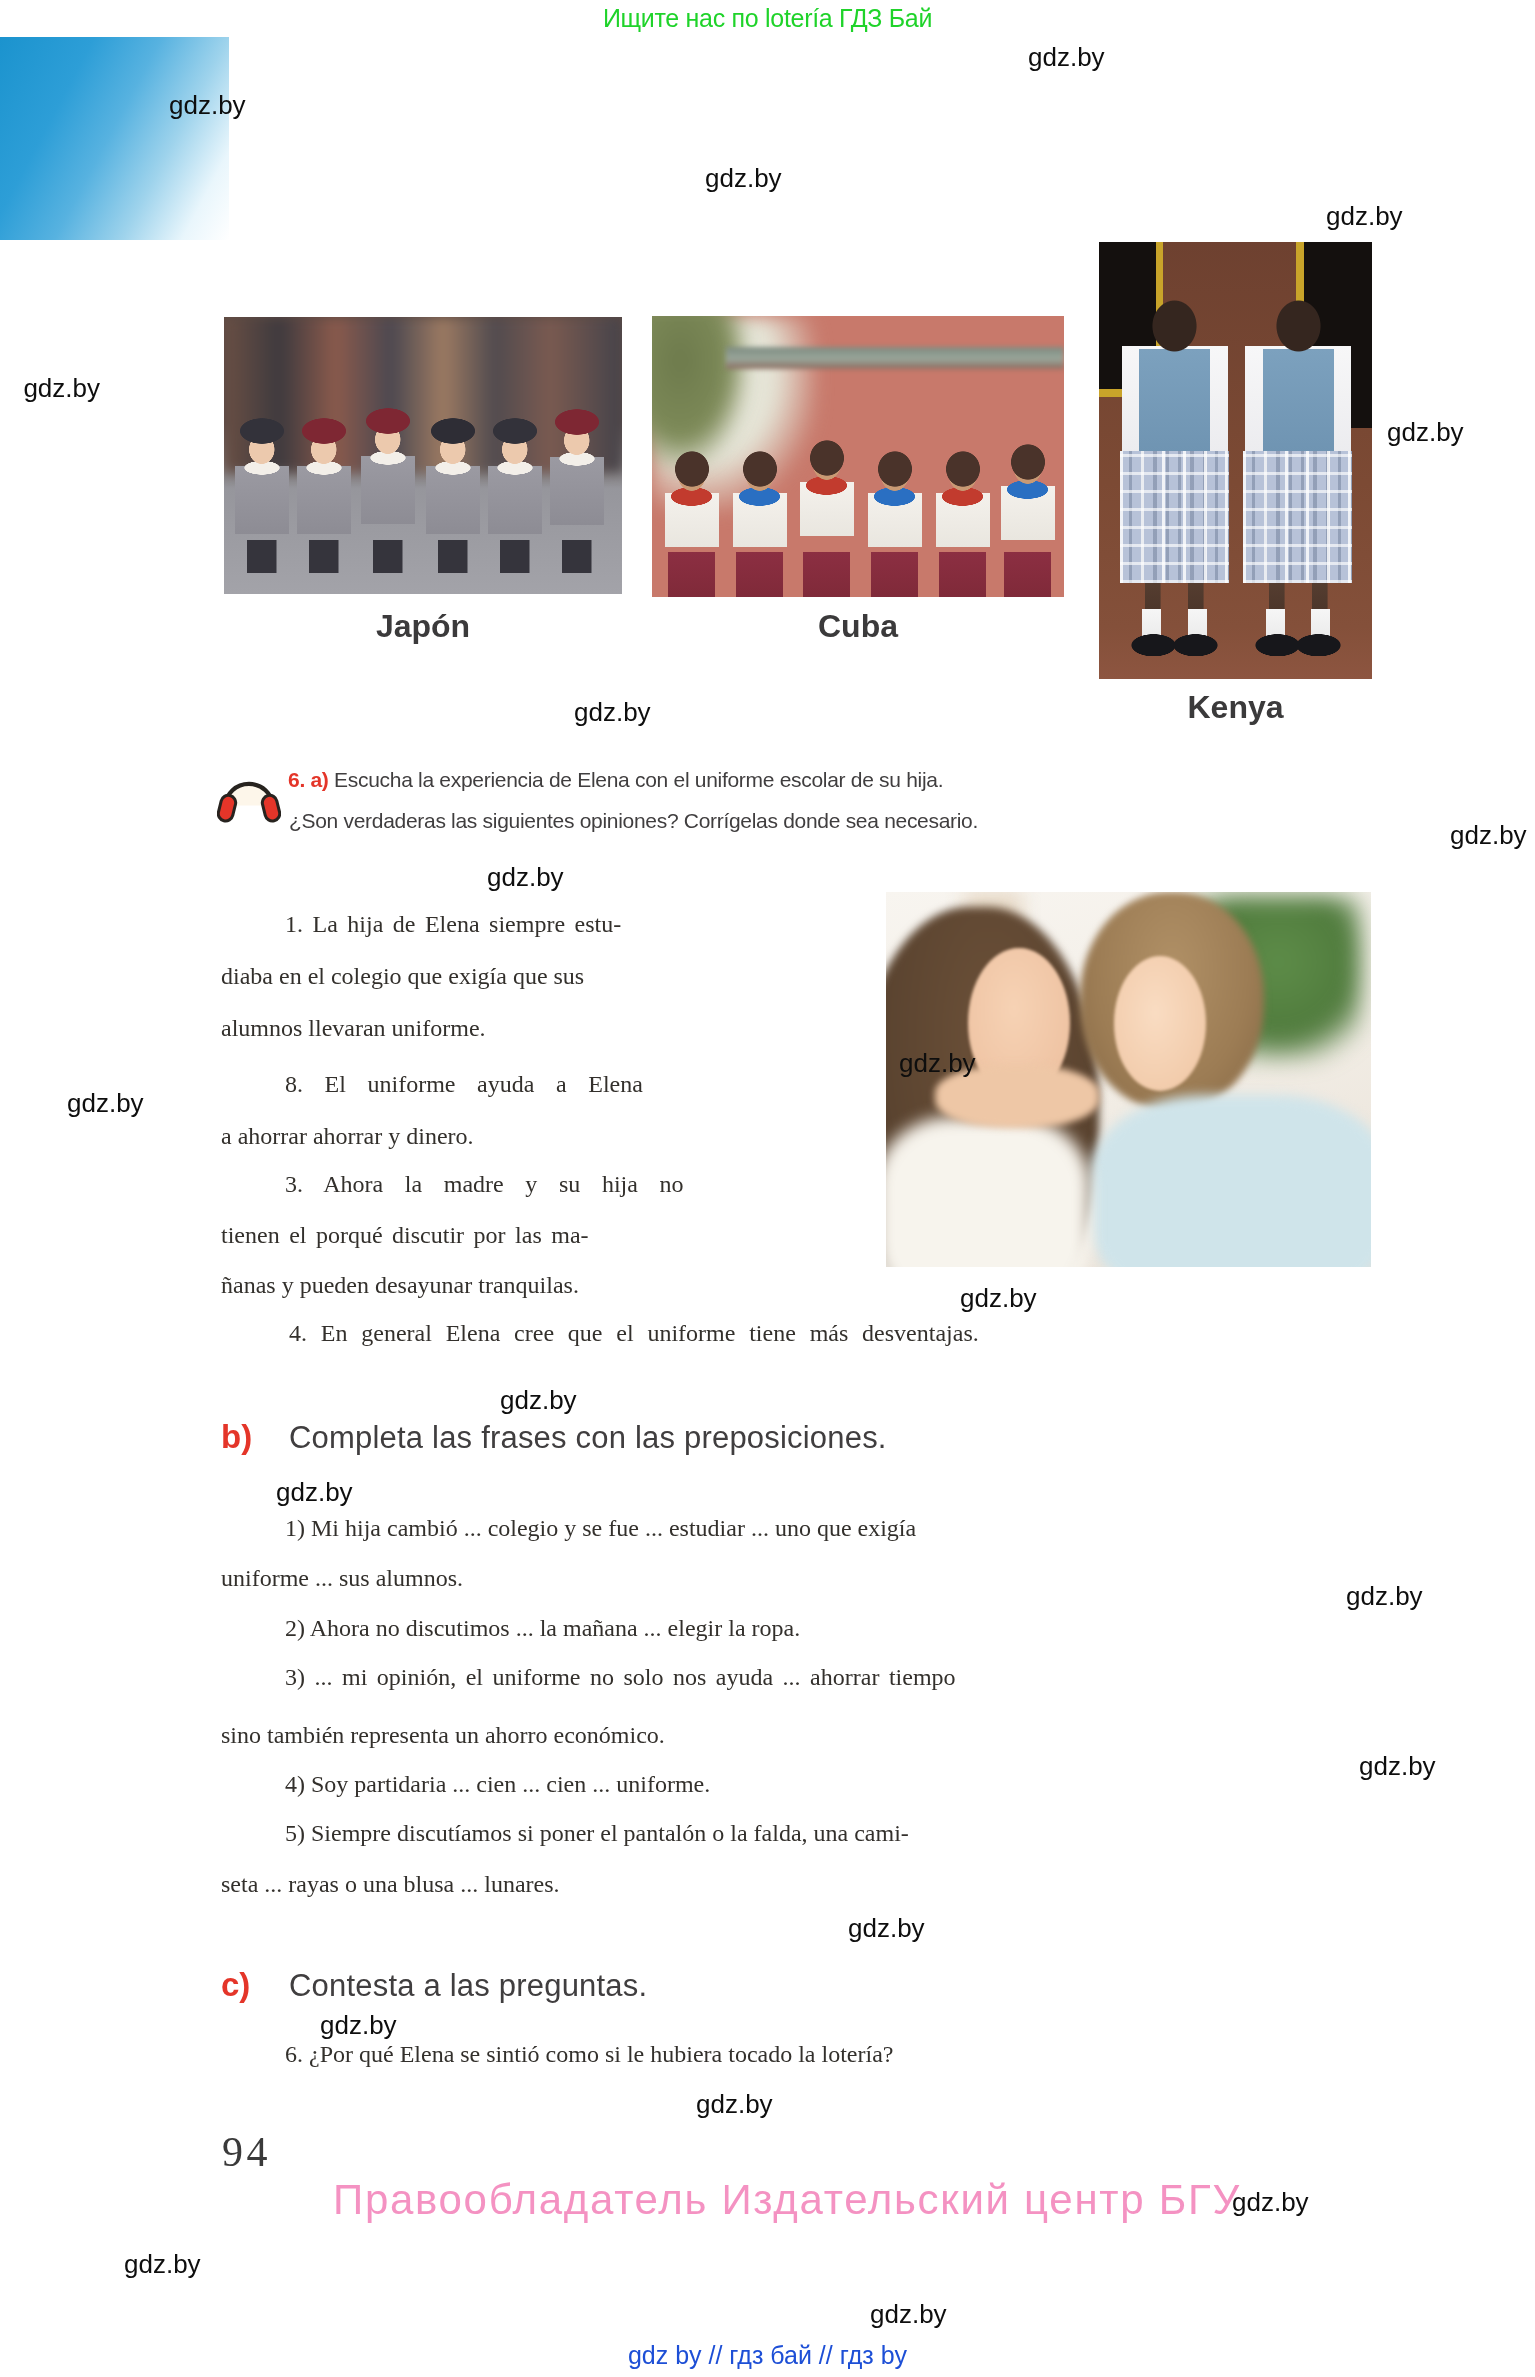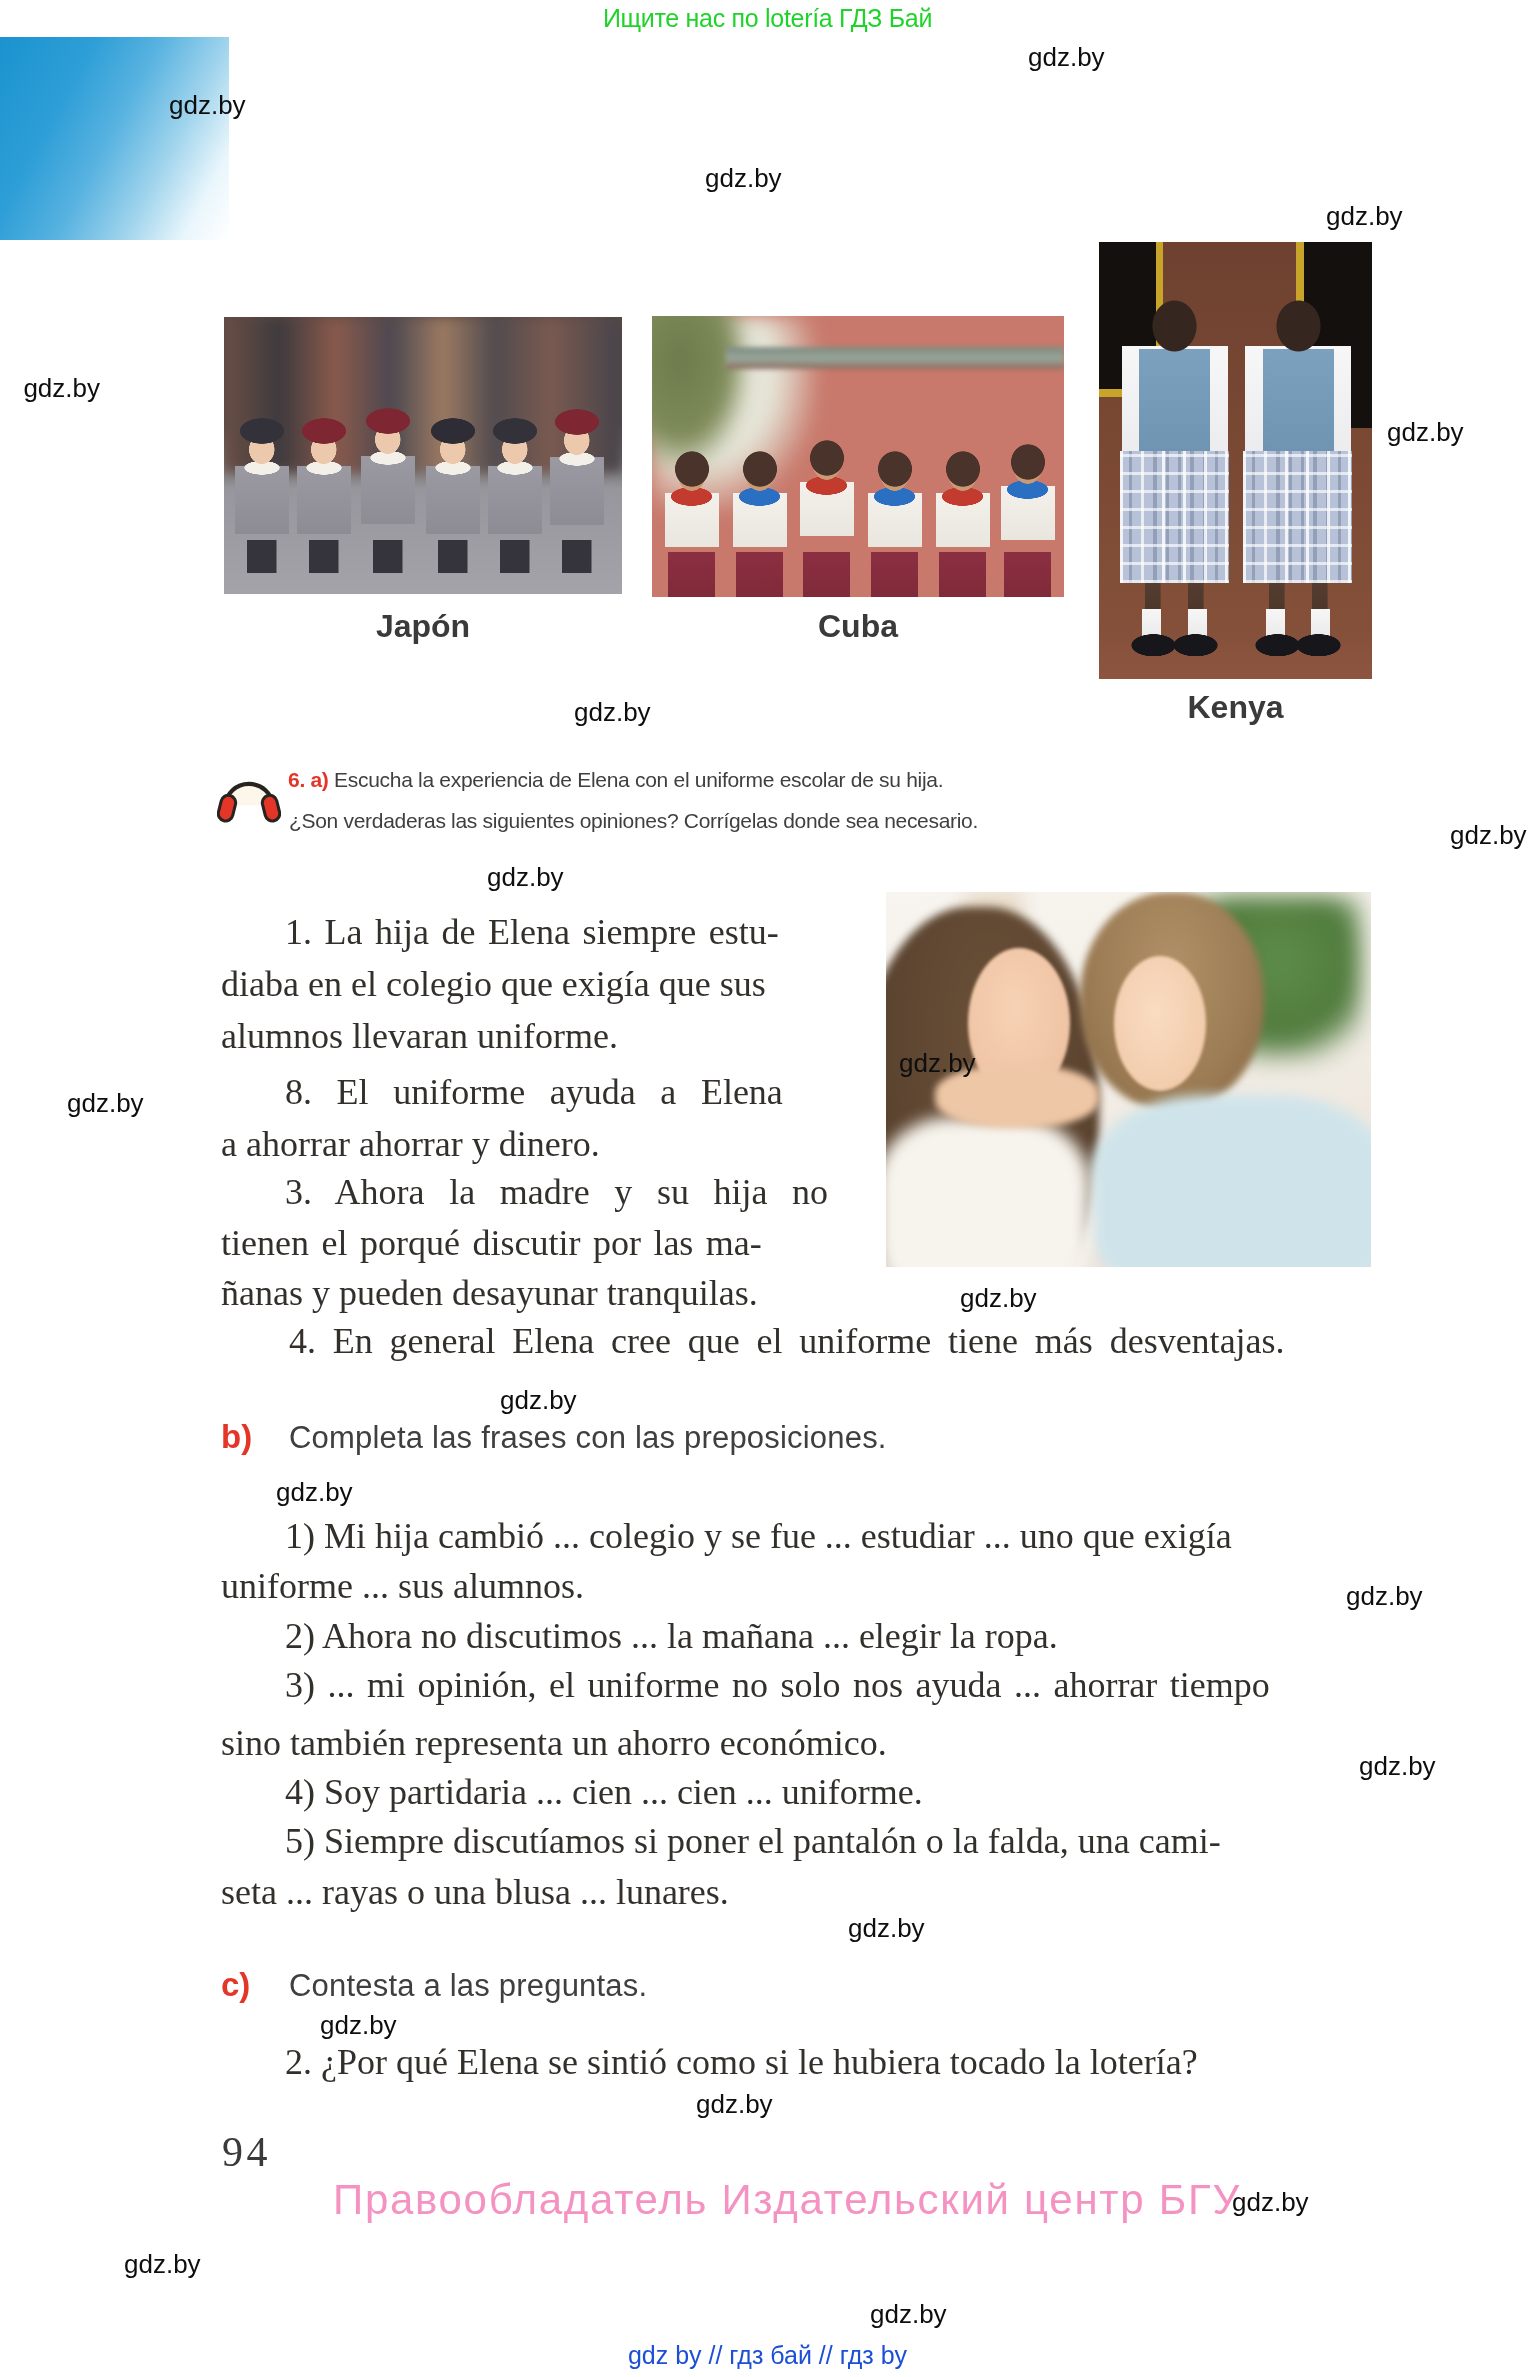--- a/index.html
+++ b/index.html
@@ -104,21 +104,21 @@
   
   .hp{position:absolute;left:217px;top:771px;width:64px;height:57px;z-index:5;}
   .instr{position:absolute;font-size:21px;letter-spacing:-0.3px;color:#403e3f;
          white-space:nowrap;z-index:5;}
   #instr1{left:288px;top:768px;}
   #instr2{left:289px;top:809px;}
   .red{color:#e43529;font-weight:bold;}
   .rlabel{position:absolute;font-size:33px;font-weight:bold;color:#e43529;z-index:5;}
   .stitle{position:absolute;font-size:31px;letter-spacing:0.2px;color:#403e3f;z-index:5;}
 
-  .serif{position:absolute;font-family:"Liberation Serif",serif;font-size:36px;color:#33302c;
+  .serif{position:absolute;font-family:"Liberation Serif",serif;font-size:24px;color:#33302c;
          white-space:nowrap;z-index:5;}
   .ws1{word-spacing:3.5px;}  .ws2{word-spacing:15.6px;}  .ws3{word-spacing:7.8px;}
 
   .pagenum{position:absolute;left:222px;top:2128px;font-family:"Liberation Serif",serif;
            font-size:42px;letter-spacing:3.5px;color:#3a3a3a;z-index:5;}
   .pink{position:absolute;left:333px;top:2176px;font-size:42px;letter-spacing:1.7px;
         color:#f492c2;white-space:nowrap;z-index:5;}
   .bluefoot{position:absolute;left:0;right:0;top:2341px;text-align:center;font-size:25px;
             color:#1d4fd6;z-index:5;}
 </style>
@@ -214,21 +214,21 @@
   <div class="serif" style="left:221px;top:1565px;">uniforme ... sus alumnos.</div>
   <div class="serif" style="left:285px;top:1615px;">2) Ahora no discutimos ... la mañana ... elegir la ropa.</div>
   <div class="serif ws1" style="left:285px;top:1664px;">3) ... mi opinión, el uniforme no solo nos ayuda ... ahorrar tiempo</div>
   <div class="serif" style="left:221px;top:1722px;">sino también representa un ahorro económico.</div>
   <div class="serif" style="left:285px;top:1771px;">4) Soy partidaria ... cien ... cien ... uniforme.</div>
   <div class="serif" style="left:285px;top:1820px;">5) Siempre discutíamos si poner el pantalón o la falda, una cami-</div>
   <div class="serif" style="left:221px;top:1871px;">seta ... rayas o una blusa ... lunares.</div>
 
   <div class="rlabel" style="left:221px;top:1966px;">c)</div>
   <div class="stitle" style="left:289px;top:1968px;">Contesta a las preguntas.</div>
-  <div class="serif" style="left:285px;top:2041px;">2. ¿Por qué Elena se sintió como si le hubiera tocado la lotería?</div>
+  <div class="serif" style="left:285px;top:2041px;">6. ¿Por qué Elena se sintió como si le hubiera tocado la lotería?</div>
 
   <div class="pagenum">94</div>
   <div class="pink">Правообладатель Издательский центр БГУ</div>
   <div class="bluefoot">gdz by  //  гдз бай  //  гдз by</div>
 
   <span class="wm" style="left:1028px;top:42px;">gdz.by</span>
   <span class="wm" style="left:169px;top:90px;">gdz.by</span>
   <span class="wm" style="left:705px;top:163px;">gdz.by</span>
   <span class="wm" style="left:1326px;top:201px;">gdz.by</span>
   <span class="wm" style="left:23.4px;top:373px;">gdz.by</span>

